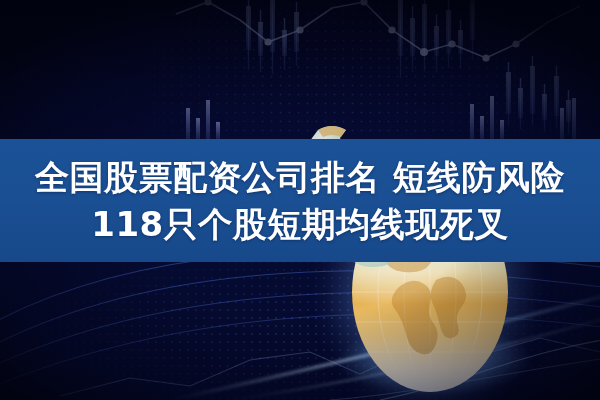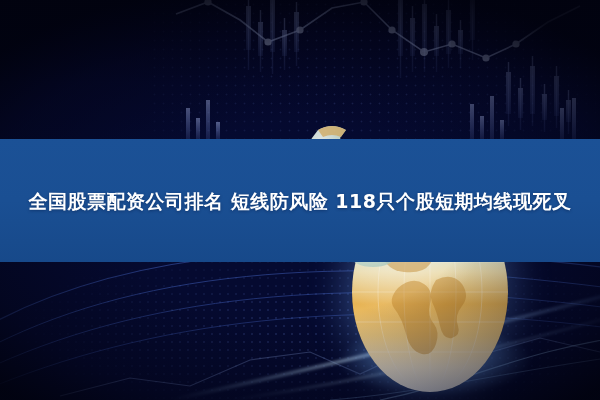--- a/index.html
+++ b/index.html
@@ -63,21 +63,21 @@
   }
   
   .band{
     position:absolute;left:0;top:139px;width:600px;height:123px;
     background:linear-gradient(180deg,#1b5196 0%,#1a4f93 50%,#17498a 100%);
   }
   .band-title{
     position:absolute;left:0;top:139px;width:600px;height:123px;
     display:flex;align-items:center;justify-content:center;
     padding:0 22px;box-sizing:border-box;
-    color:#ffffff;font-weight:bold;font-size:19px;line-height:56px;
+    color:#ffffff;font-weight:bold;font-size:34px;line-height:47px;
     text-align:center;letter-spacing:.5px;
     text-shadow:0 1px 3px rgba(0,20,60,.45);
     font-family:"DejaVu Sans","Liberation Sans",sans-serif;
   }
 </style>
 </head>
 <body>
 
 <div id="stage">
 

